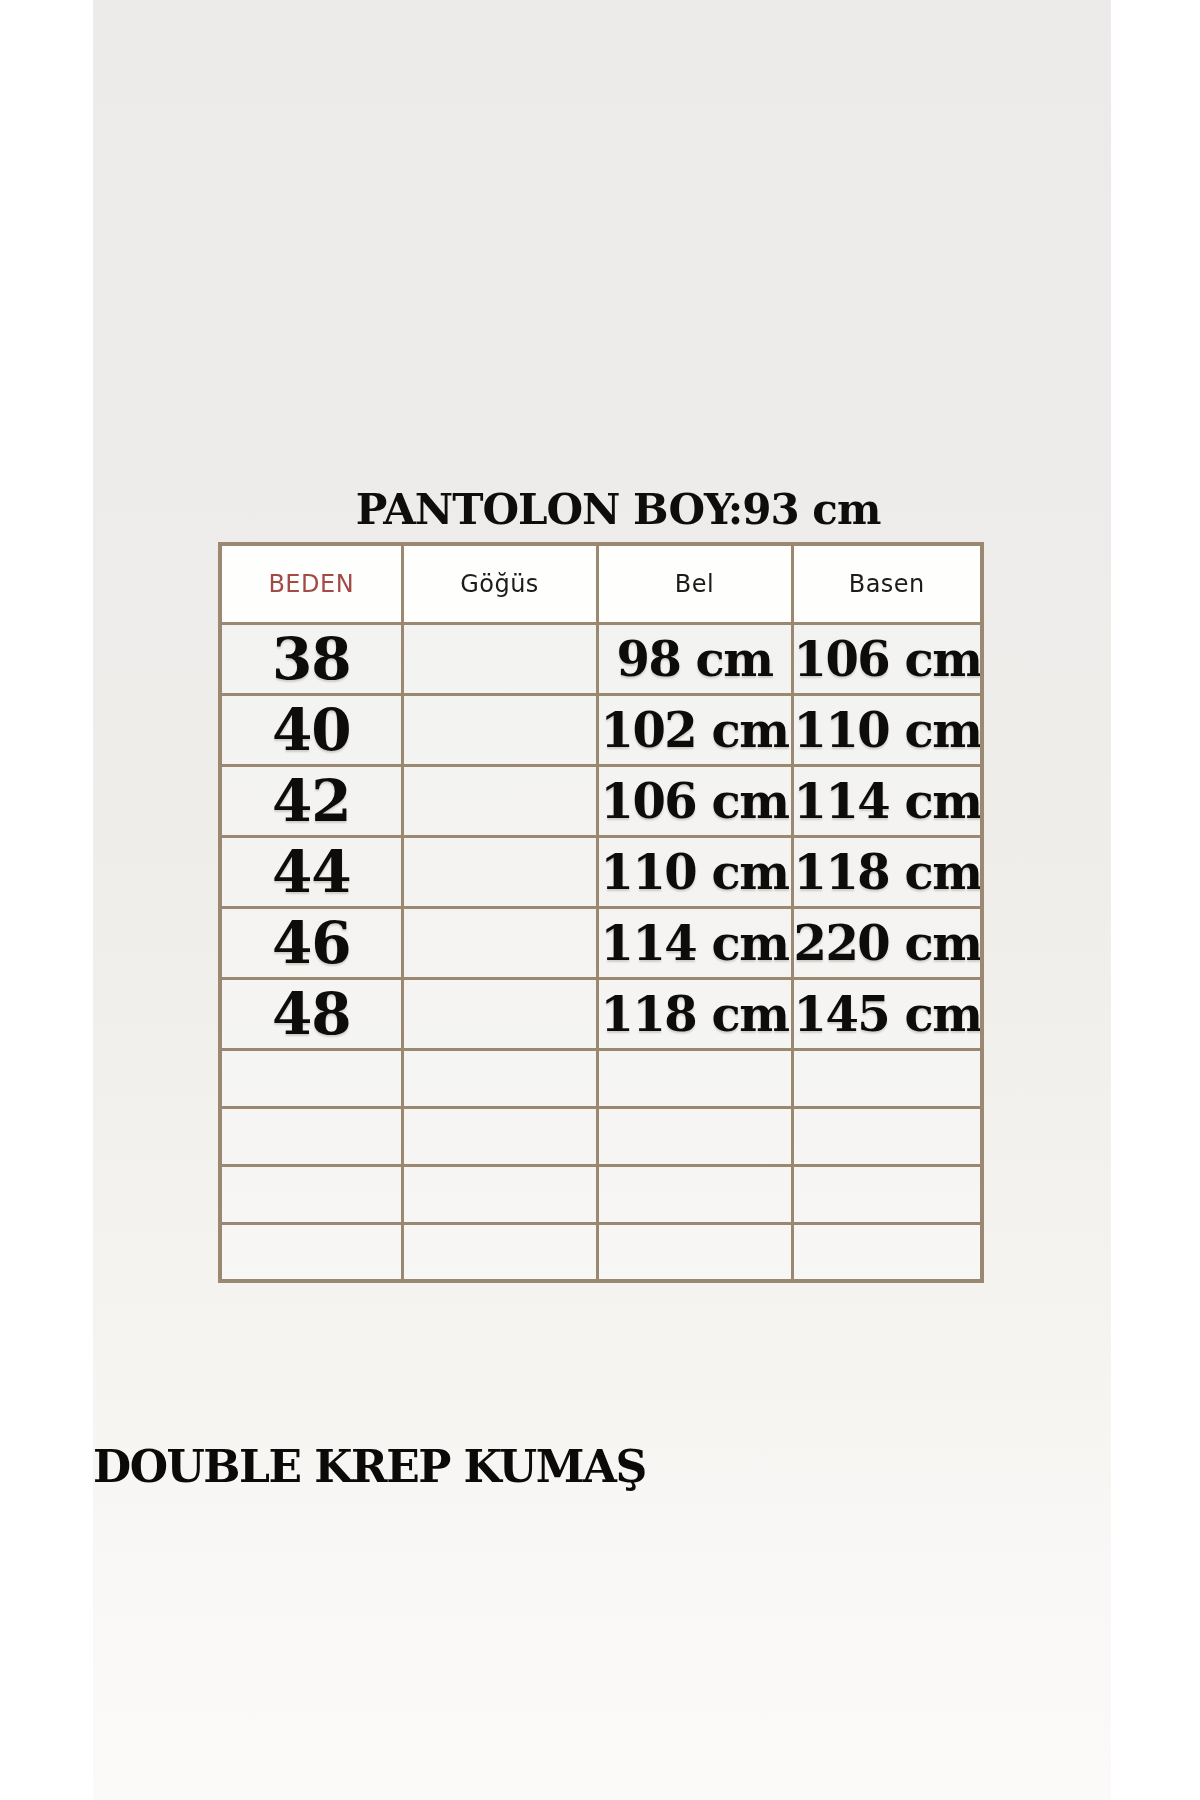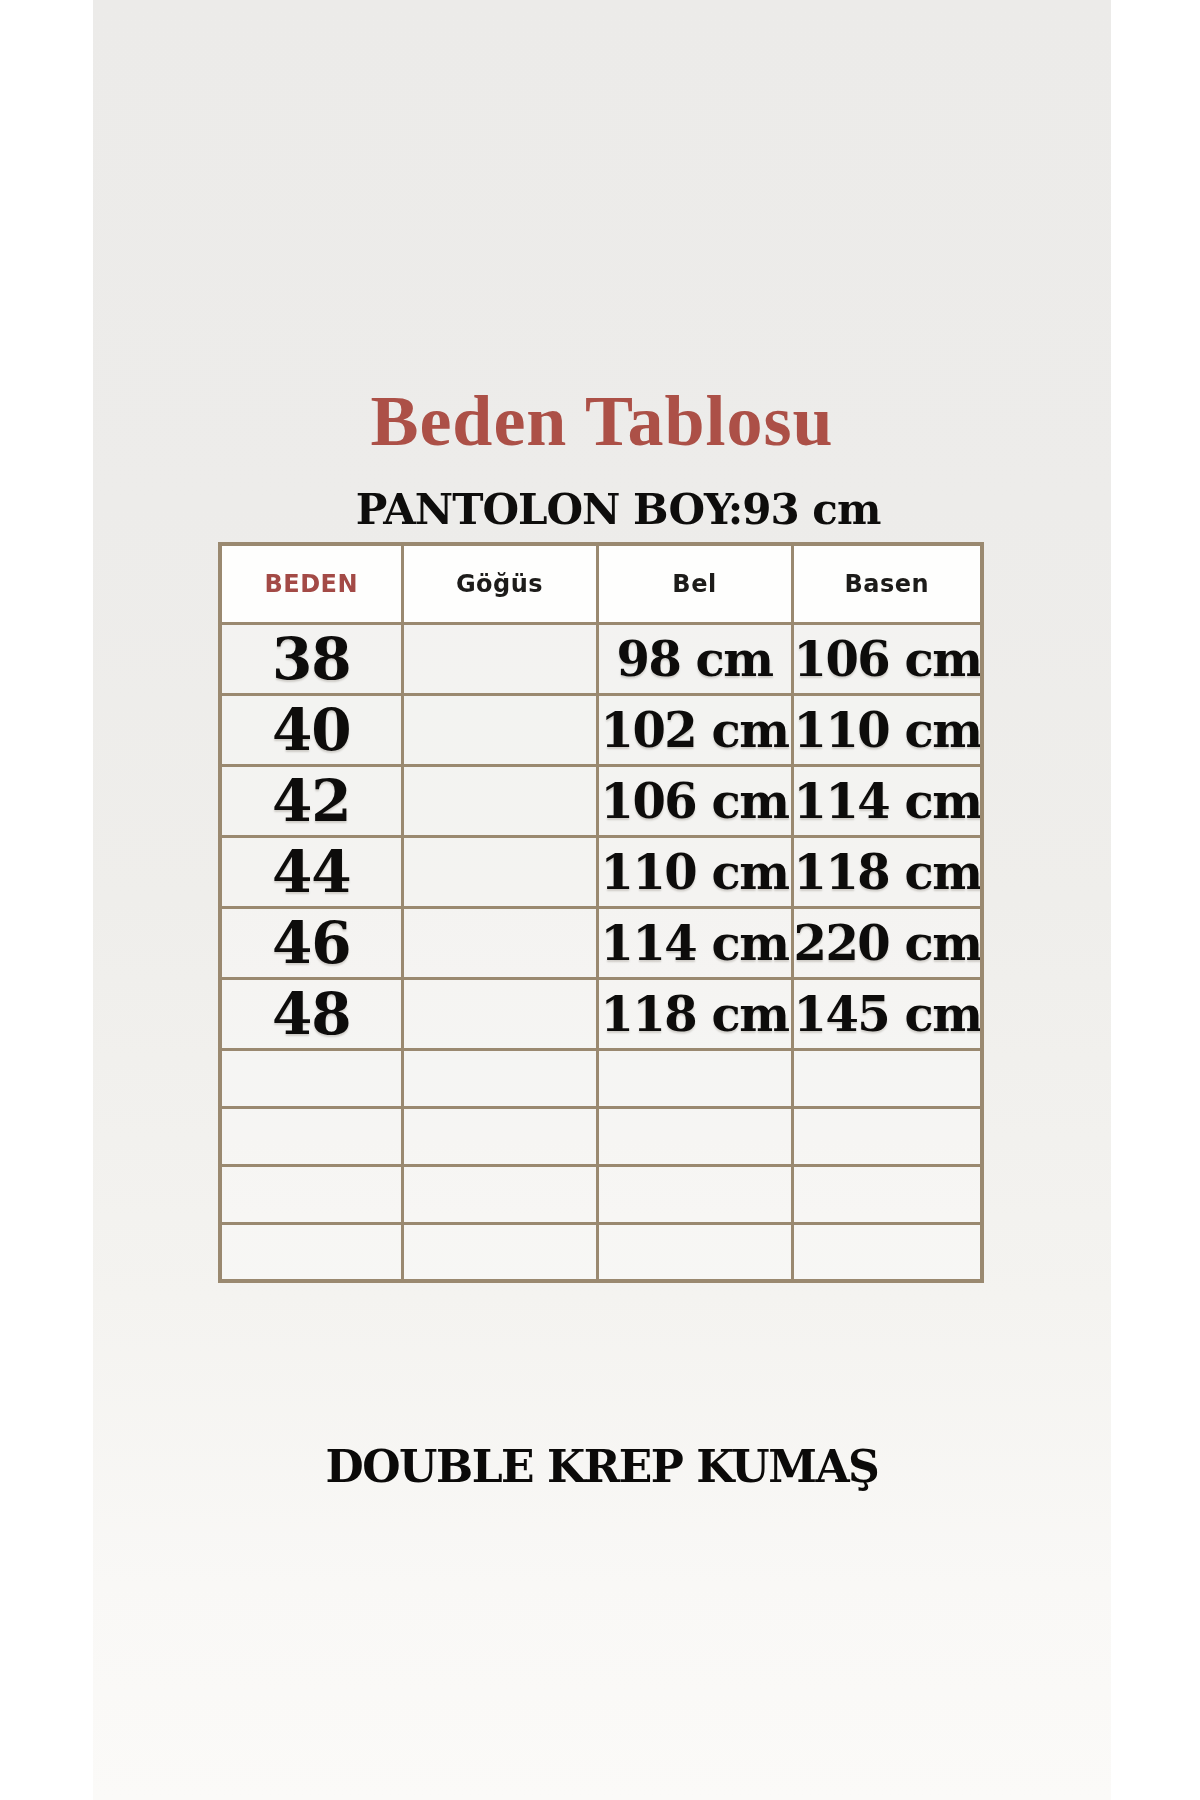--- a/index.html
+++ b/index.html
@@ -54,21 +54,21 @@
     border: 3px solid #9A8970;
     text-align: center;
     vertical-align: middle;
     overflow: hidden;
     white-space: nowrap;
   }
   .size-table thead th {
     height: 79px;
     background: #FEFEFD;
     font-family: "DejaVu Sans", sans-serif;
-    font-weight: 700;
+    font-weight: 400;
     font-size: 24px;
     letter-spacing: 0.5px;
     color: #1D1C1A;
   }
   .size-table thead th.c-beden { color: #A34A46; }
   .size-table tbody td {
     height: 58px;
     background: rgba(255,255,255,0.32);
     font-family: "DejaVu Serif", serif;
     font-weight: 700;
@@ -80,35 +80,34 @@
     letter-spacing: -1px;
   }
   .size-table tbody td.c-bel,
   .size-table tbody td.c-basen {
     font-size: 48px;
     letter-spacing: -1.5px;
   }
   .footer {
     position: absolute;
     left: 0; top: 1445px; width: 100%;
-    text-align: center;
+    text-align: left;
     font-family: "DejaVu Serif", serif;
     font-weight: 700;
     font-size: 44px;
     line-height: 1;
     letter-spacing: -1.5px;
     color: #0B0A09;
   }
 </style>
 </head>
 <body>
 
 <div class="canvas">
 
-  <div class="title">Beden Tablosu</div>
 
   <div class="subtitle">PANTOLON BOY:93 cm</div>
 
   <table class="size-table">
     <colgroup>
       <col style="width:182px">
       <col style="width:195px">
       <col style="width:195px">
       <col style="width:190px">
     </colgroup>

